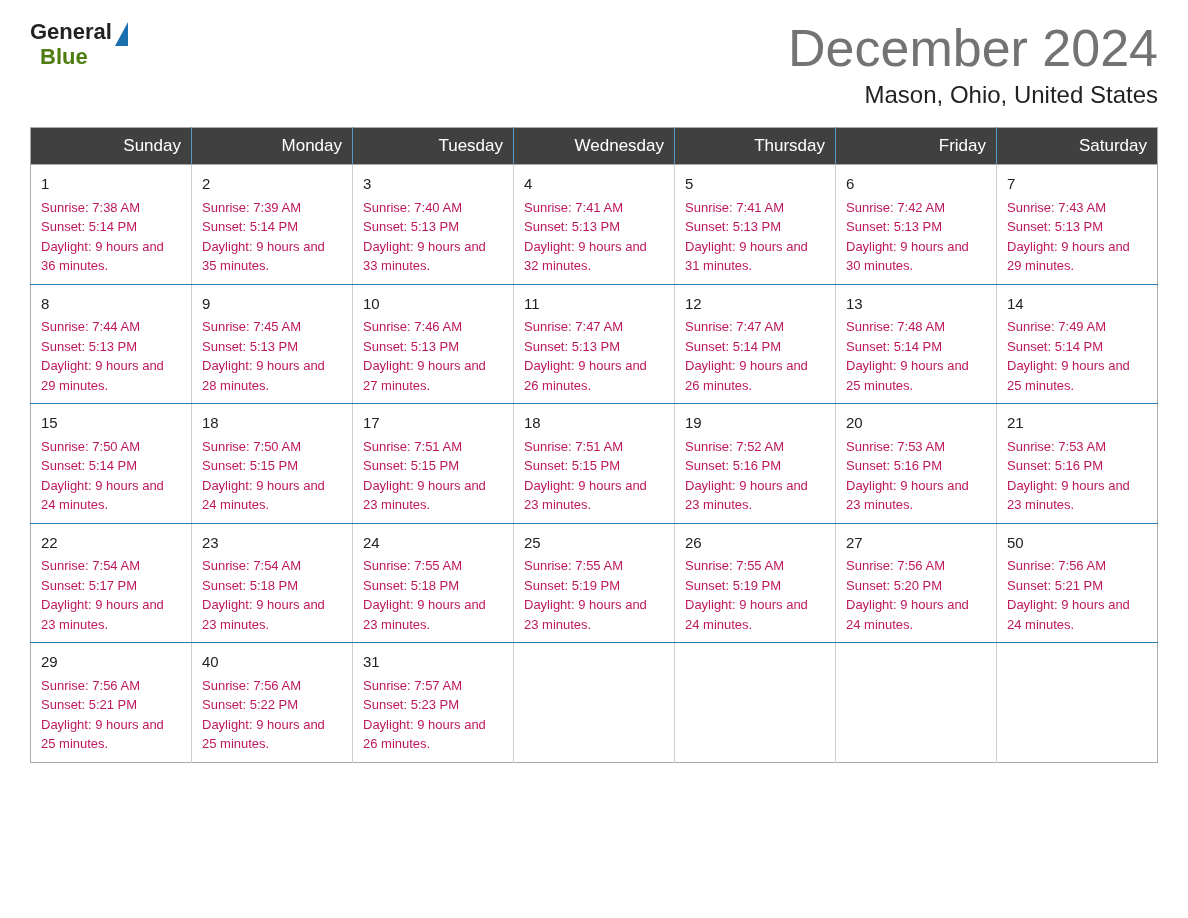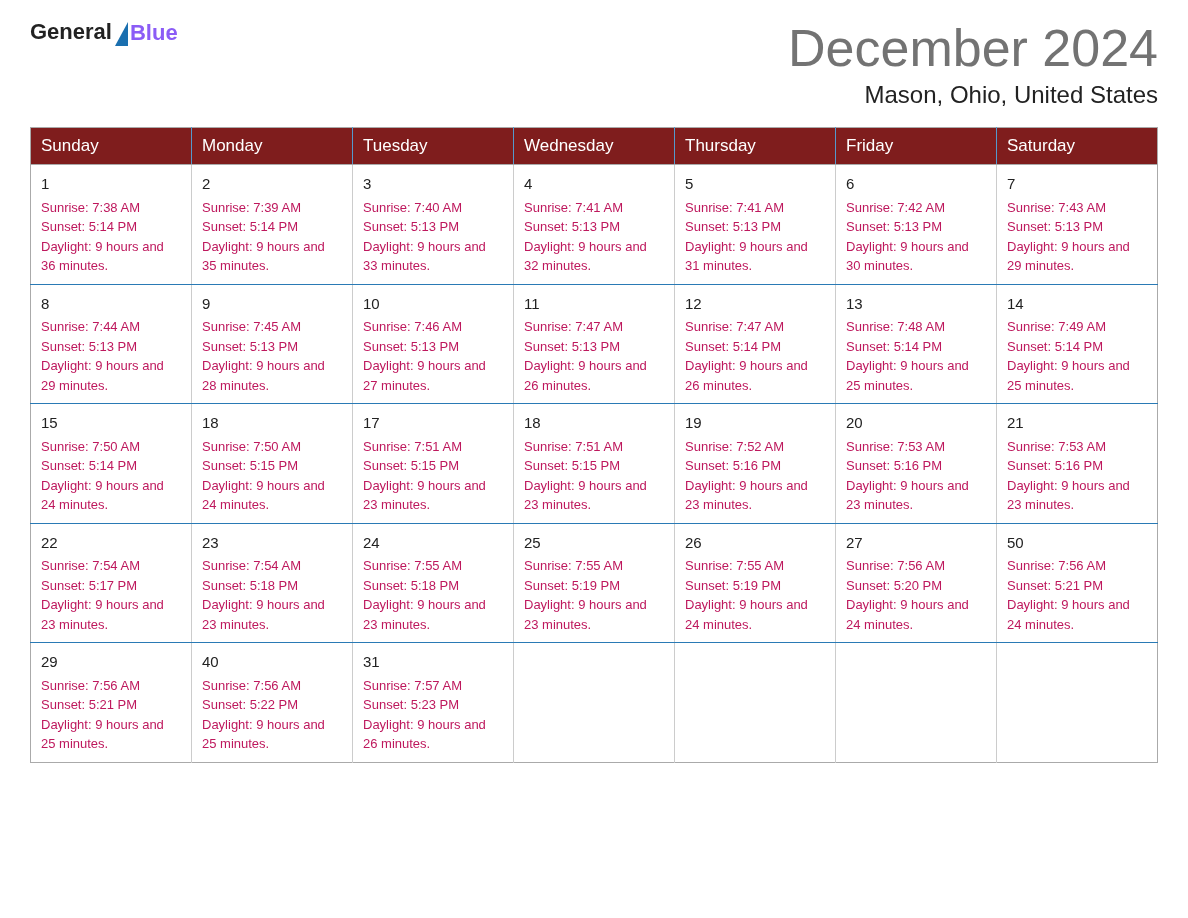--- a/index.html
+++ b/index.html
@@ -37,26 +37,26 @@
       font-weight: normal;
       color: #222;
       margin-top: 4px;
     }
     .calendar {
       width: 100%;
       border-collapse: collapse;
       border: 1.5px solid #aaa;
     }
     .calendar th {
-      background: #7f1d1d;
+      background: #404040;
       color: #fff;
       font-size: 17px;
       font-weight: normal;
       padding: 8px 10px;
-      text-align: left;
+      text-align: right;
       border-right: 1.5px solid #5599cc;
       border-bottom: 1.5px solid #aaa;
     }
     .calendar th:last-child { border-right: none; }
     .calendar td {
       vertical-align: top;
       padding: 8px 10px;
       border-right: 1px solid #ccc;
       border-bottom: 1.5px solid #2a7ab5;
       font-size: 13px;
@@ -73,32 +73,32 @@
     }
     .day-info {
       font-size: 13px;
       color: #be185d;
     }
     .empty-cell {
       background: #fff;
     }
     .logo-wrapper {
       display: flex;
-      flex-direction: row;
+      flex-direction: column;
       align-items: flex-start;
     }
     .logo-line1 {
       display: flex;
       align-items: center;
     }
     .logo-line2 {
-      color: #8b5cf6;
+      color: #4d7c0f;
       font-size: 22px;
       font-weight: bold;
-      margin-left: 2px;
+      margin-left: 10px;
     }
   </style>
 </head>
 <body>
 
 <div class="header-area">
   <div class="logo-wrapper">
     <div class="logo-line1">
       <span class="logo-text">General</span>
       <span style="display:inline-block; width:0; height:0; border-left:13px solid transparent; border-bottom:24px solid #1a6faf; margin-left:3px; margin-bottom:-3px;"></span>

